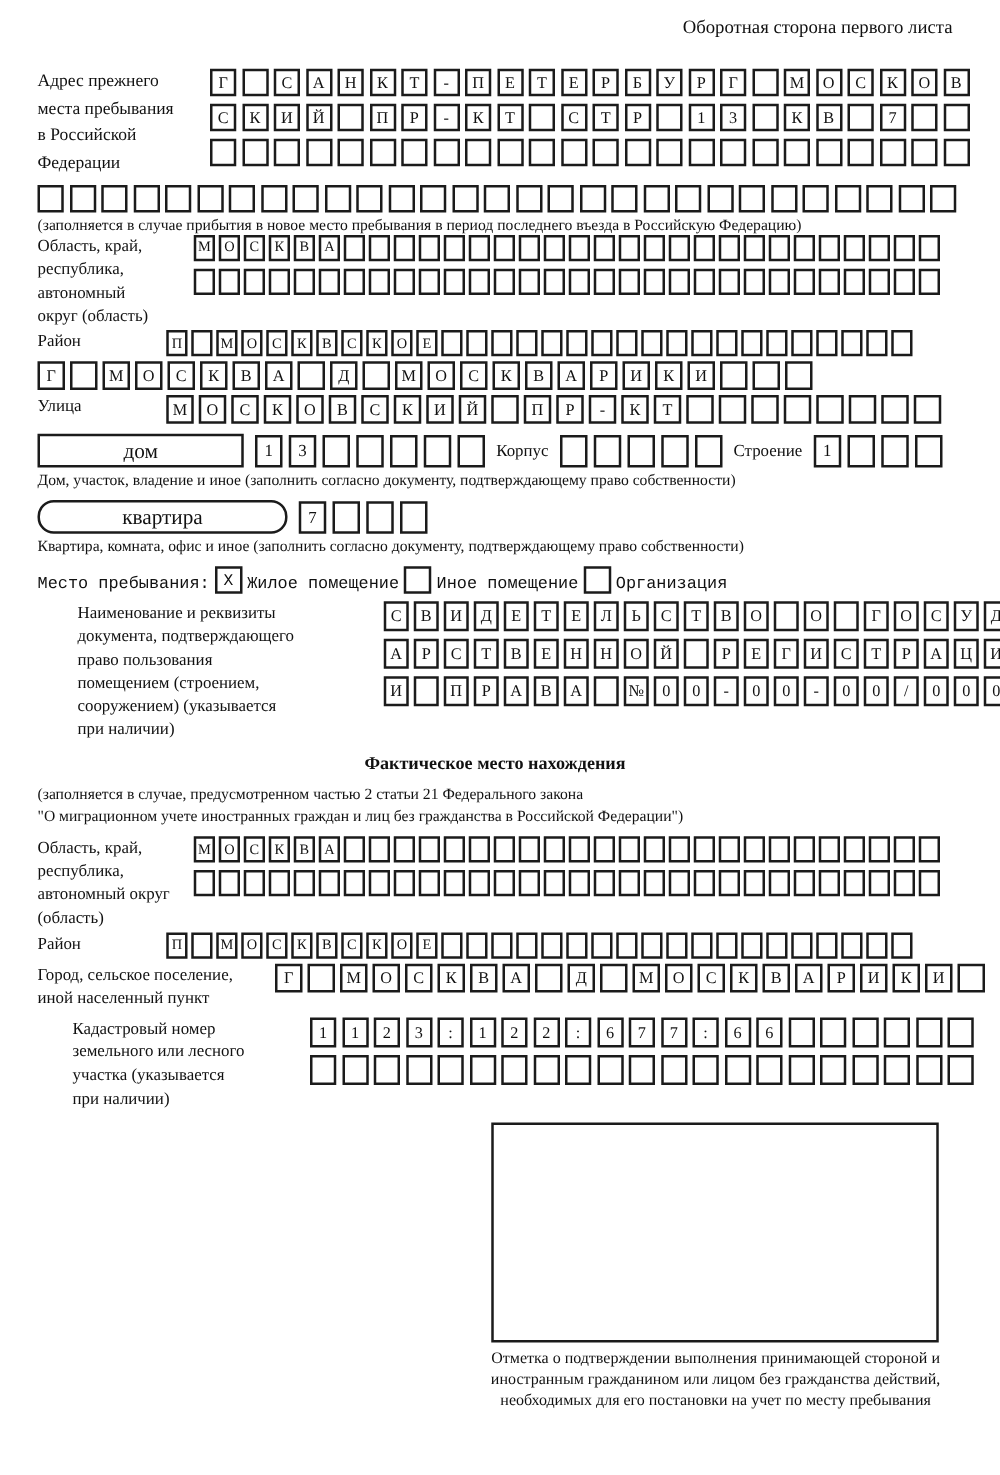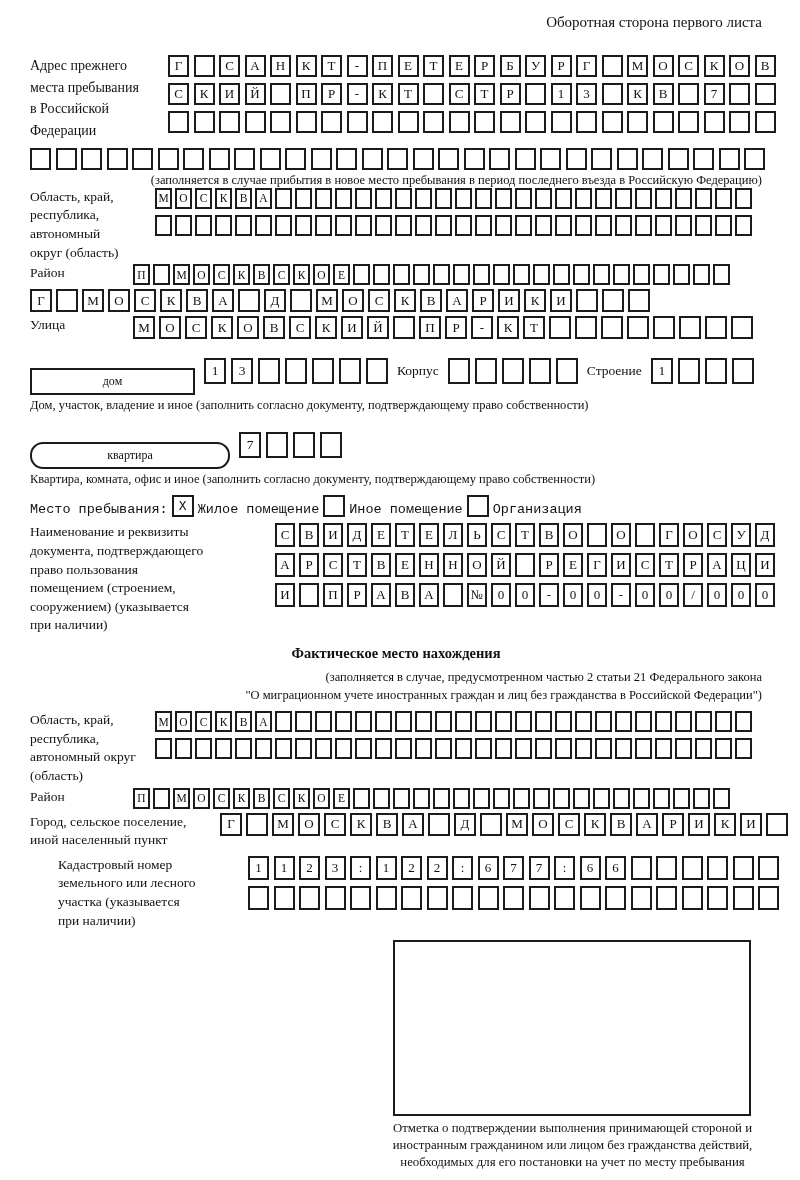--- a/index.html
+++ b/index.html
@@ -41,37 +41,37 @@
   }
   
   .ca { gap: 4.5px; }  .ca .cell { width: 21px; height: 22px; font-size: 13px; }
   .cb { gap: 3px; }    .cb .cell { width: 17px; height: 21px; font-size: 11.5px; }
   .cc { gap: 4px; }    .cc .cell { width: 22px; height: 23px; font-size: 13px; }
   .cd { gap: 4px; }    .cd .cell { width: 20px; height: 24px; font-size: 13px; }
   .ce { gap: 4.5px; }  .ce .cell { width: 21px; height: 24px; font-size: 13px; }
   .cf { gap: 5px; }    .cf .cell { width: 22px; height: 26px; font-size: 13.5px; }
   .fullrow { margin-top: 6px; }
   .caption { font-size: 12.5px; margin-top: 3px; }
-  .center { text-align: right; }
+  .center { text-align: left; }
   .sec-title { text-align: center; font-size: 15px; font-weight: bold; margin: 8px 0 6px 0; }
   .fakt-title { text-align: center; font-size: 14.5px; font-weight: bold; margin: 10px 0 8px 0; }
   .mt2 { margin-top: 2px; } .mt4 { margin-top: 4px; } .mt6 { margin-top: 6px; margin-left: 28px; } .mt8 { margin-top: 8px; }
   .namebox {
     border: 2px solid #1b1b1b;
     height: 27px; display: flex; align-items: center; justify-content: center;
-    font-size: 12px; background: #fff; flex: 0 0 auto; margin-top: 21px;
+    font-size: 17px; background: #fff; flex: 0 0 auto;
   }
   .dom-box { width: 165px; }
   .kv-box { width: 200px; border-radius: 13px; }
   .group-row { display: flex; align-items: center; gap: 9px; margin-top: 8px; }
   .inline-label { font-size: 13.5px; }
   .mesto-row { display: flex; align-items: flex-end; gap: 4px; margin-top: 8px; font-family: Liberation Mono, monospace; }
   .mesto-row .cells .cell { width: 22px; height: 22px; font-size: 13px; }
   .choose-note { font-size: 12.5px; margin: 2px 0 4px 150px; width: 330px; text-align: center; }
-  .doc-field { margin-top: 6px; }
+  .doc-field { margin-top: 6px; margin-left: 32px; }
   .stamp-box {
     width: 358px; height: 176px;
     border: 2px solid #1b1b1b;
     margin: 10px 0 4px 363px;
     background: #fff;
   }
   .stamp-caption {
     width: 405px; margin-left: 340px;
     text-align: center; font-size: 12.8px; line-height: 1.32;
   }

